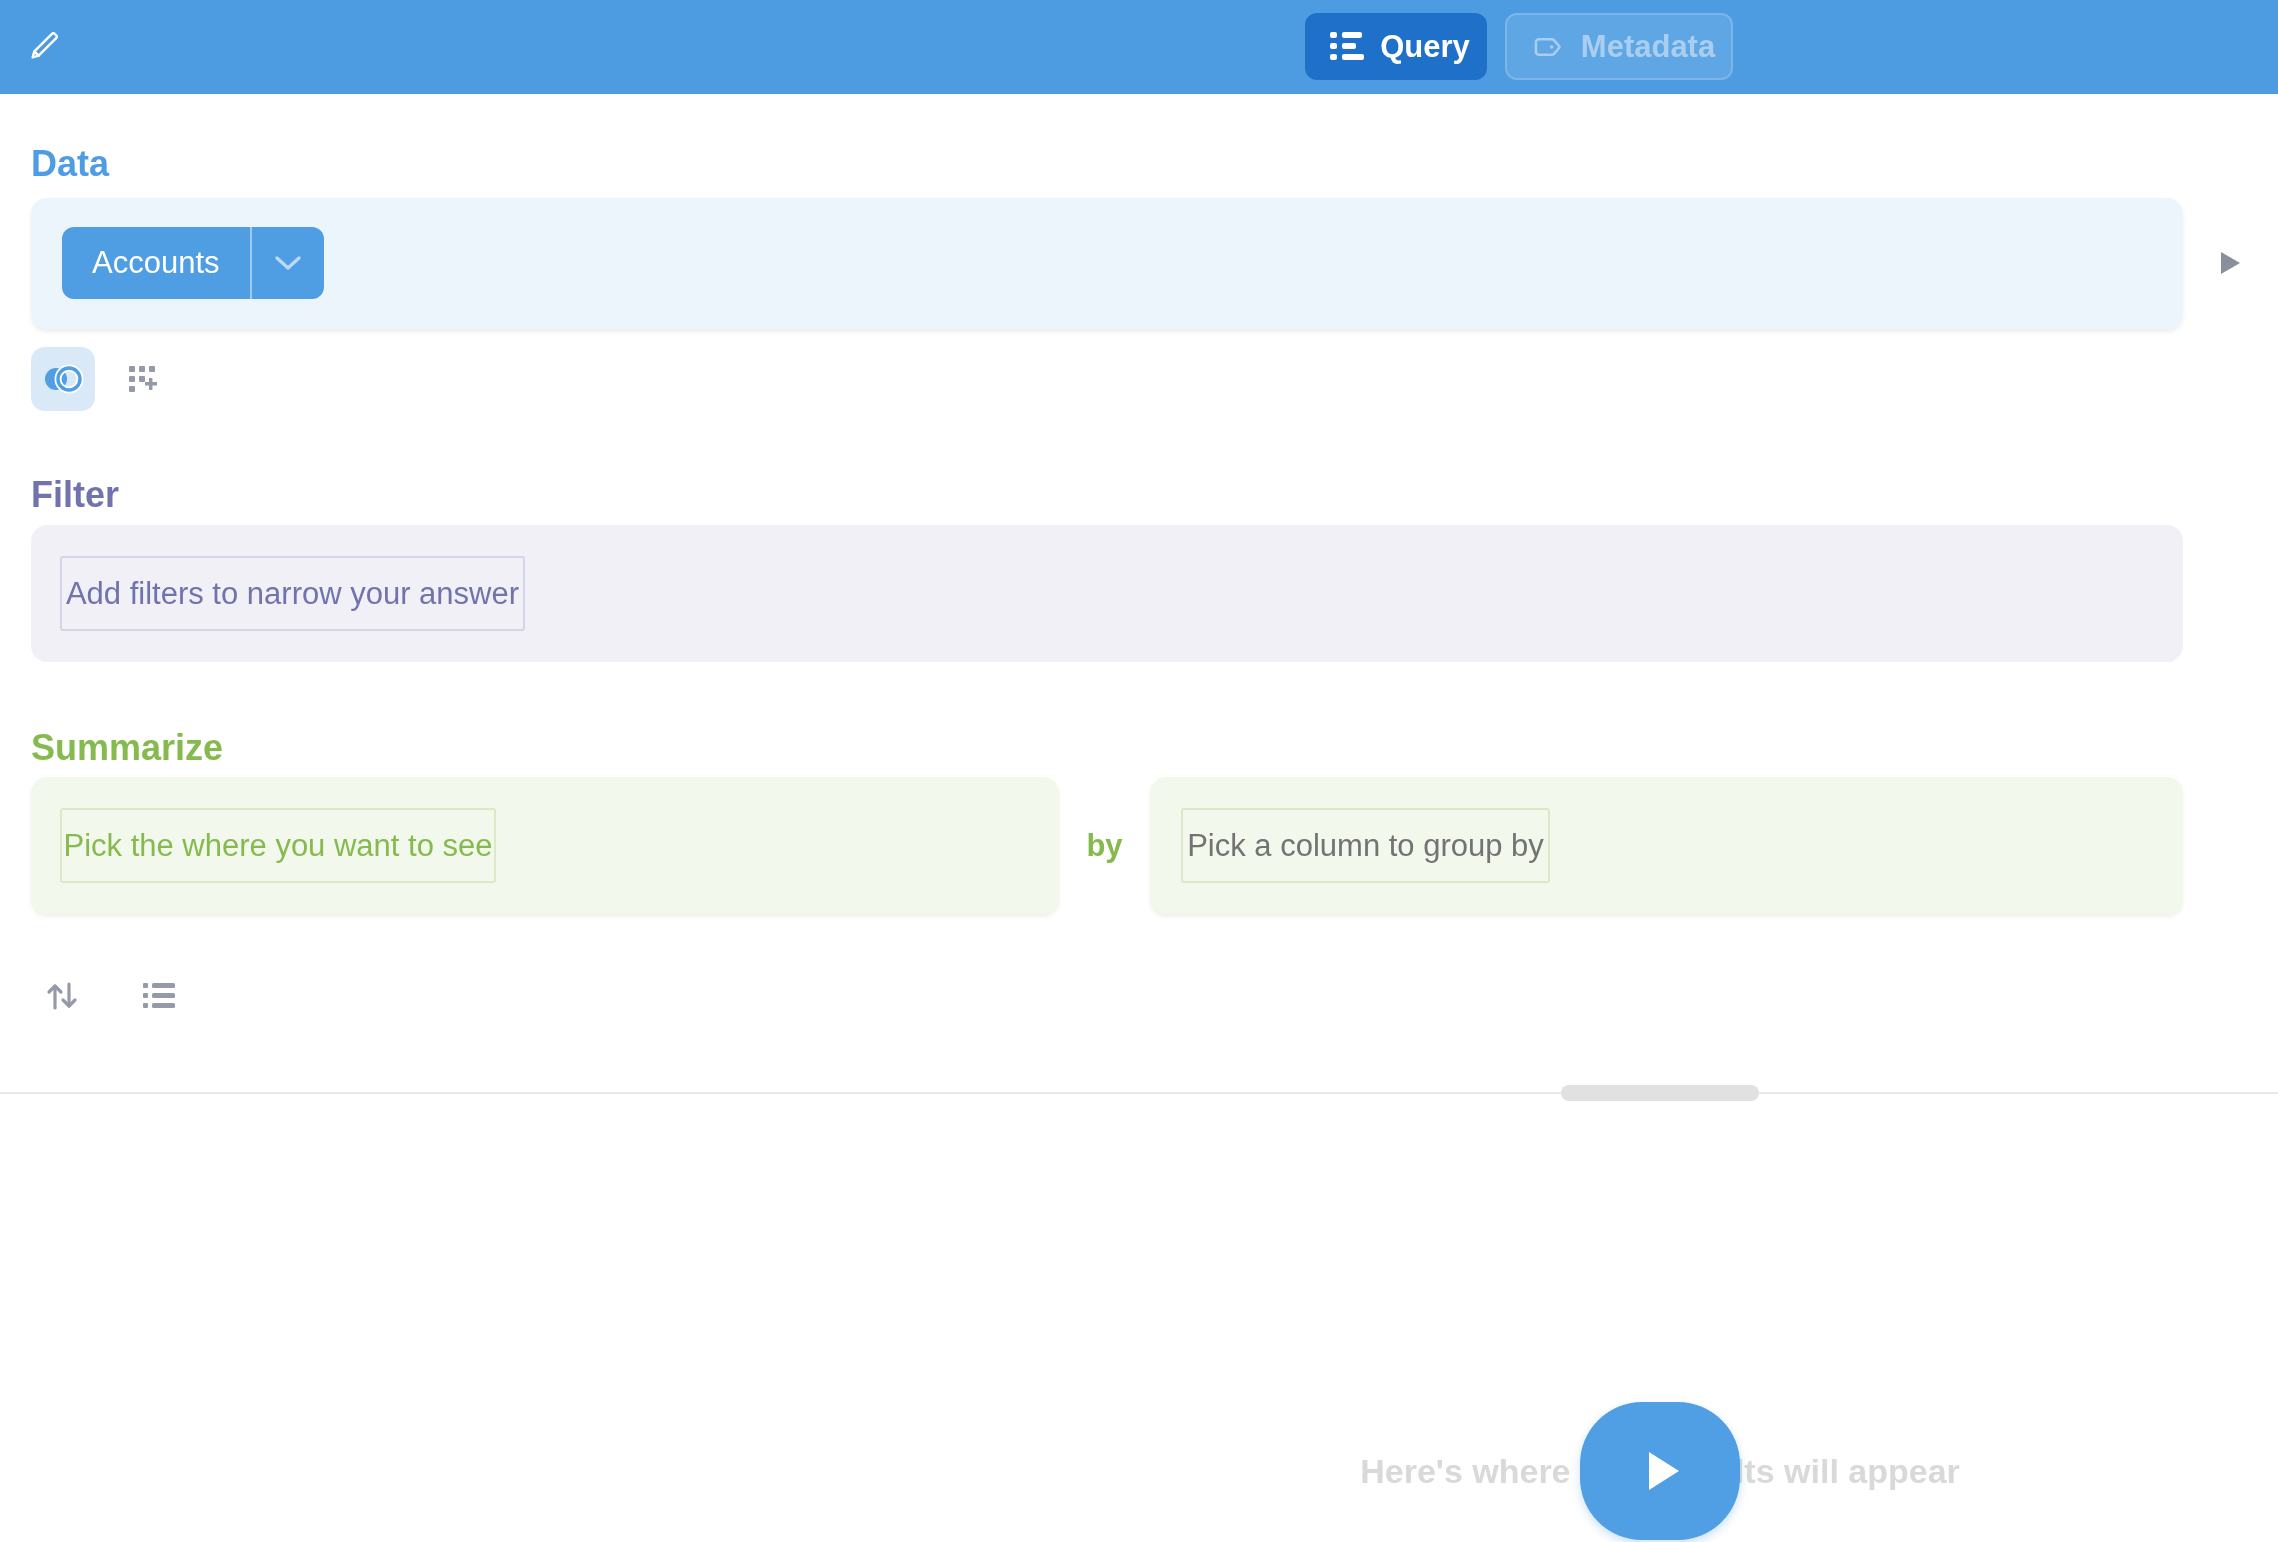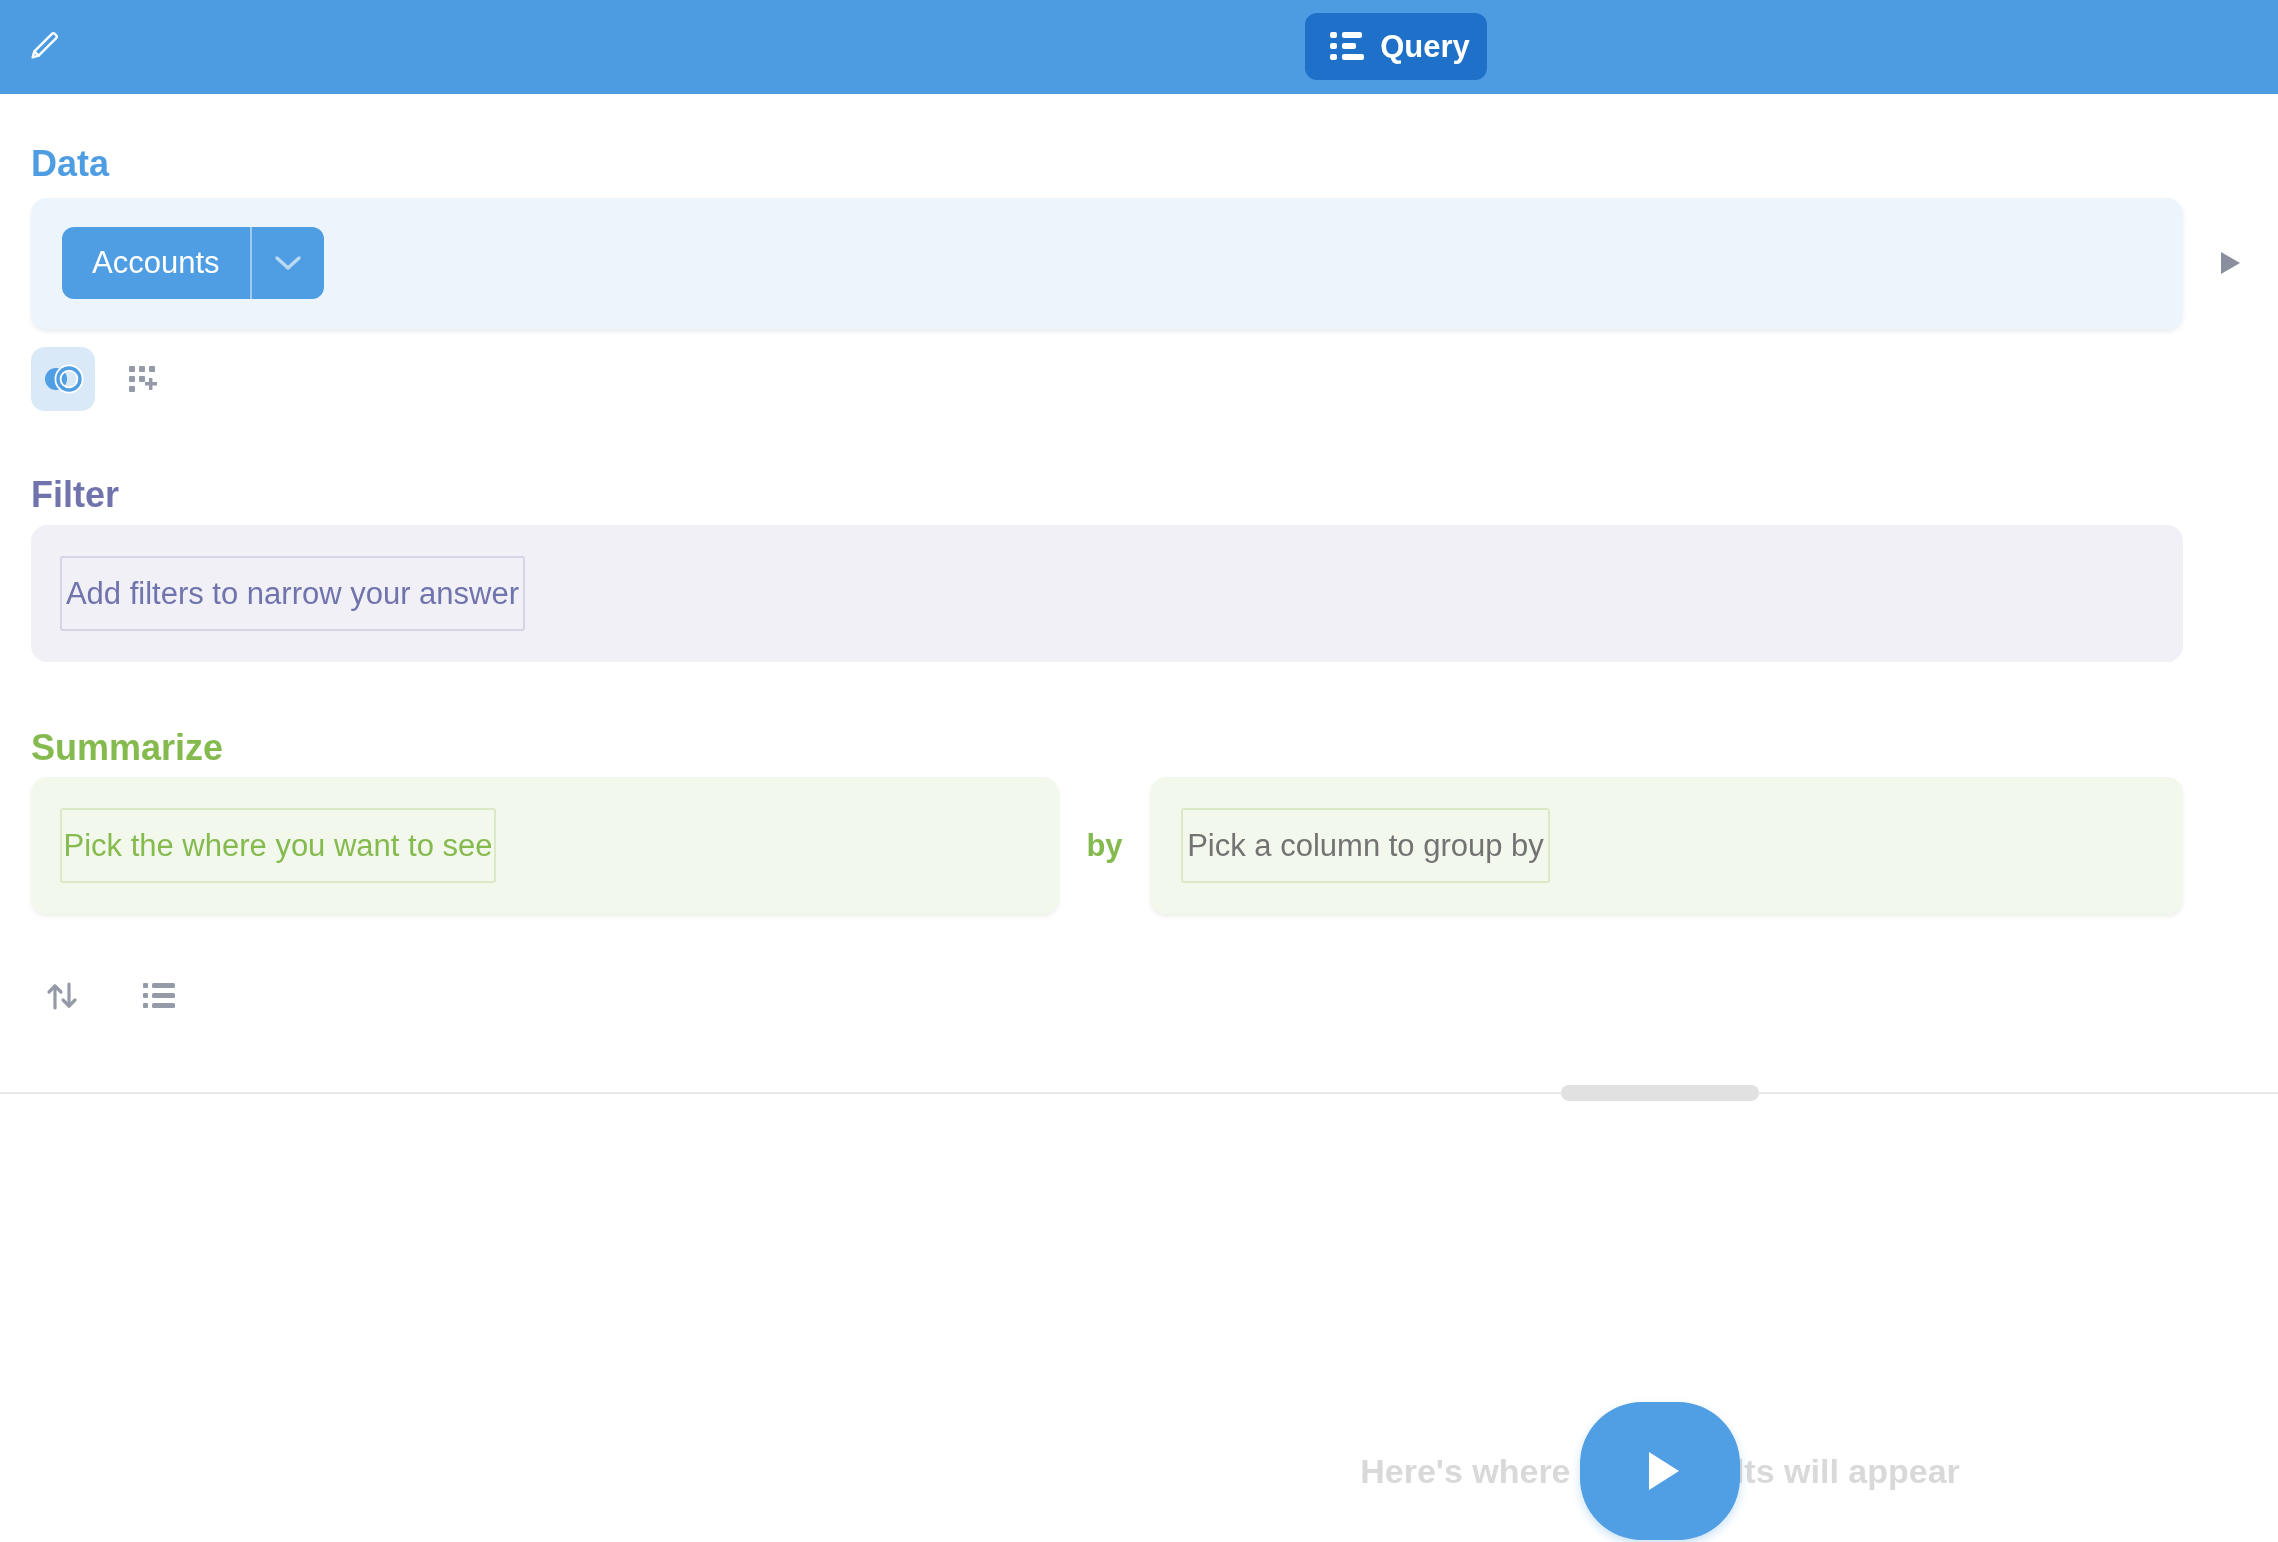--- a/index.html
+++ b/index.html
@@ -110,20 +110,29 @@
       <span class="nb-icon">
         <i class="d1"></i>
           <i class="b1"></i>
           <i class="d2"></i>
           <i class="b2"></i>
           <i class="d3"></i>
           <i class="b3"></i>
       </span>
       <span>Query</span>
     </div>
+    <div class="tab tab-metadata">
+      <span style="display:flex;">
+        <svg width="34" height="34" viewBox="0 0 24 24" fill="none" stroke="#a9ceef" stroke-width="1.8" stroke-linejoin="round">
+          <path d="M3.5 8.5a2 2 0 0 1 2-2h9.2a2 2 0 0 1 1.5.7l3.6 4.1a1 1 0 0 1 0 1.4l-3.6 4.1a2 2 0 0 1-1.5.7H5.5a2 2 0 0 1-2-2v-7z"></path>
+          <circle cx="14.6" cy="12" r="1.2" fill="#a9ceef" stroke="none"></circle>
+        </svg>
+      </span>
+      <span>Metadata</span>
+    </div>
   </div>
 </div>
 
 <div class="section-label lbl-data">Data</div>
 
 <div class="container data-container">
   <div class="accounts-btn">
     <span class="accounts-label">Accounts</span>
     <span class="accounts-caret">
       <svg width="30" height="20" viewBox="0 0 30 20" fill="none" stroke="#bcd9f4" stroke-width="3.4" stroke-linecap="round" stroke-linejoin="round">

